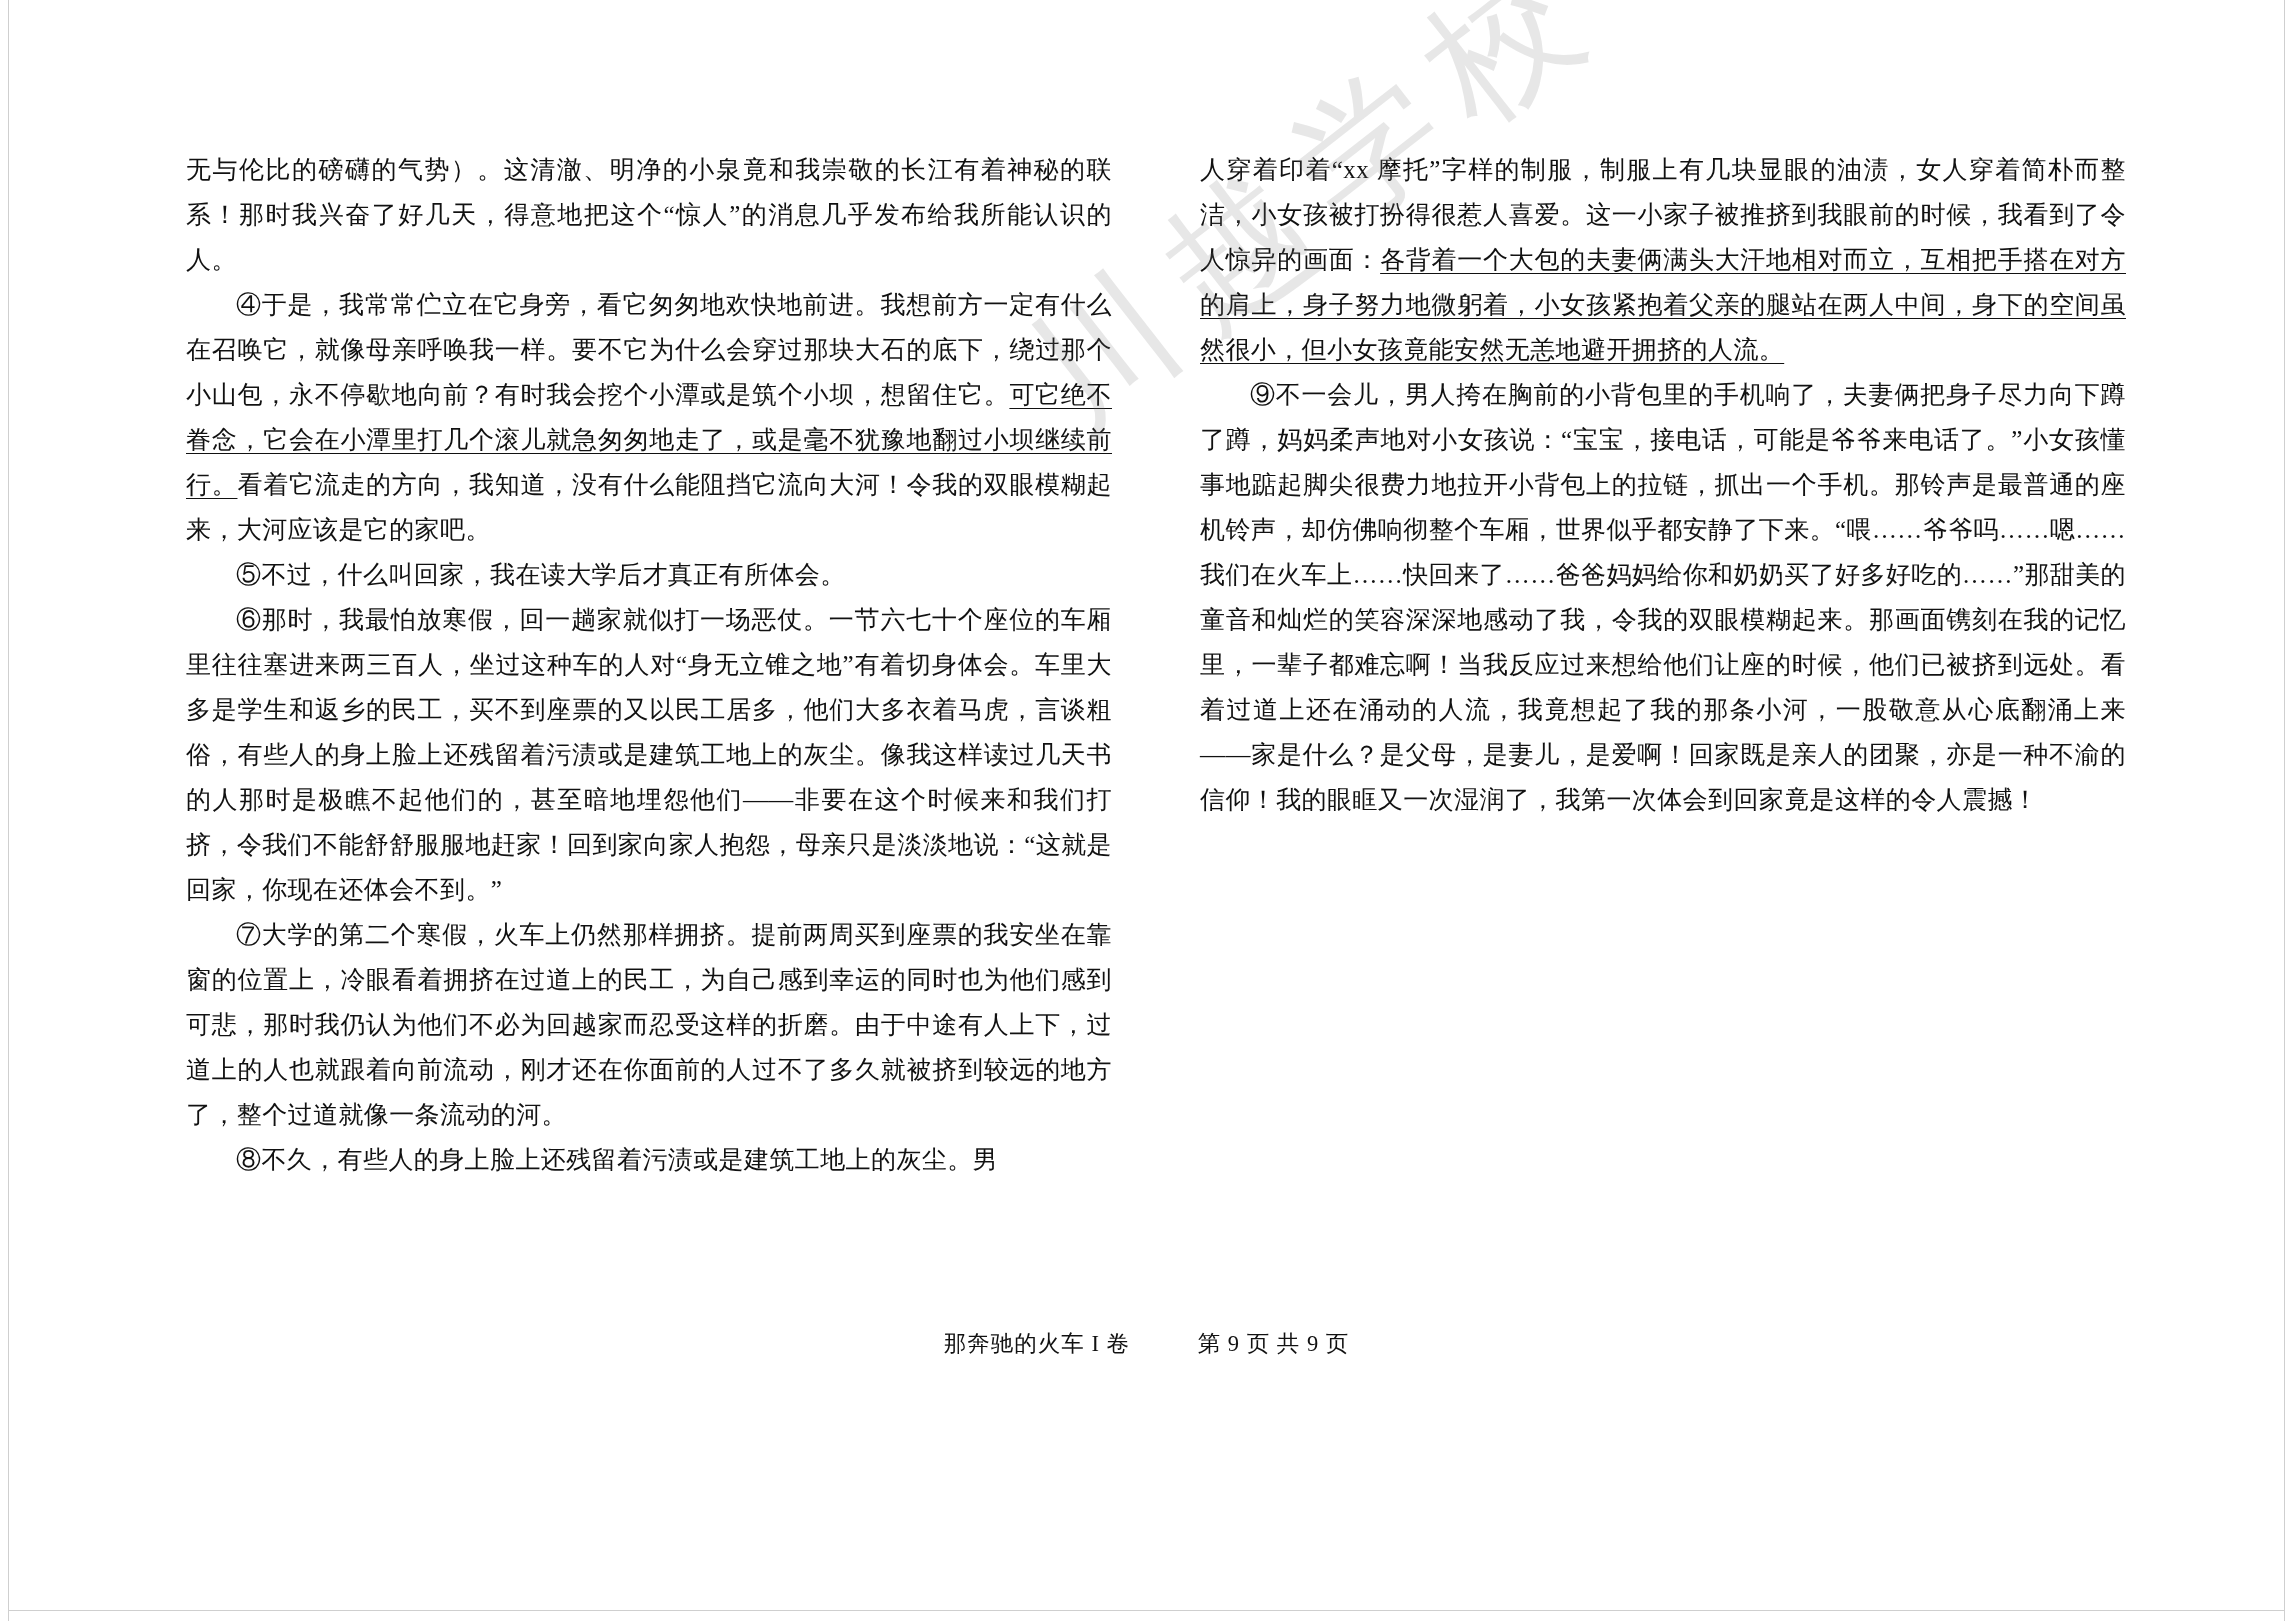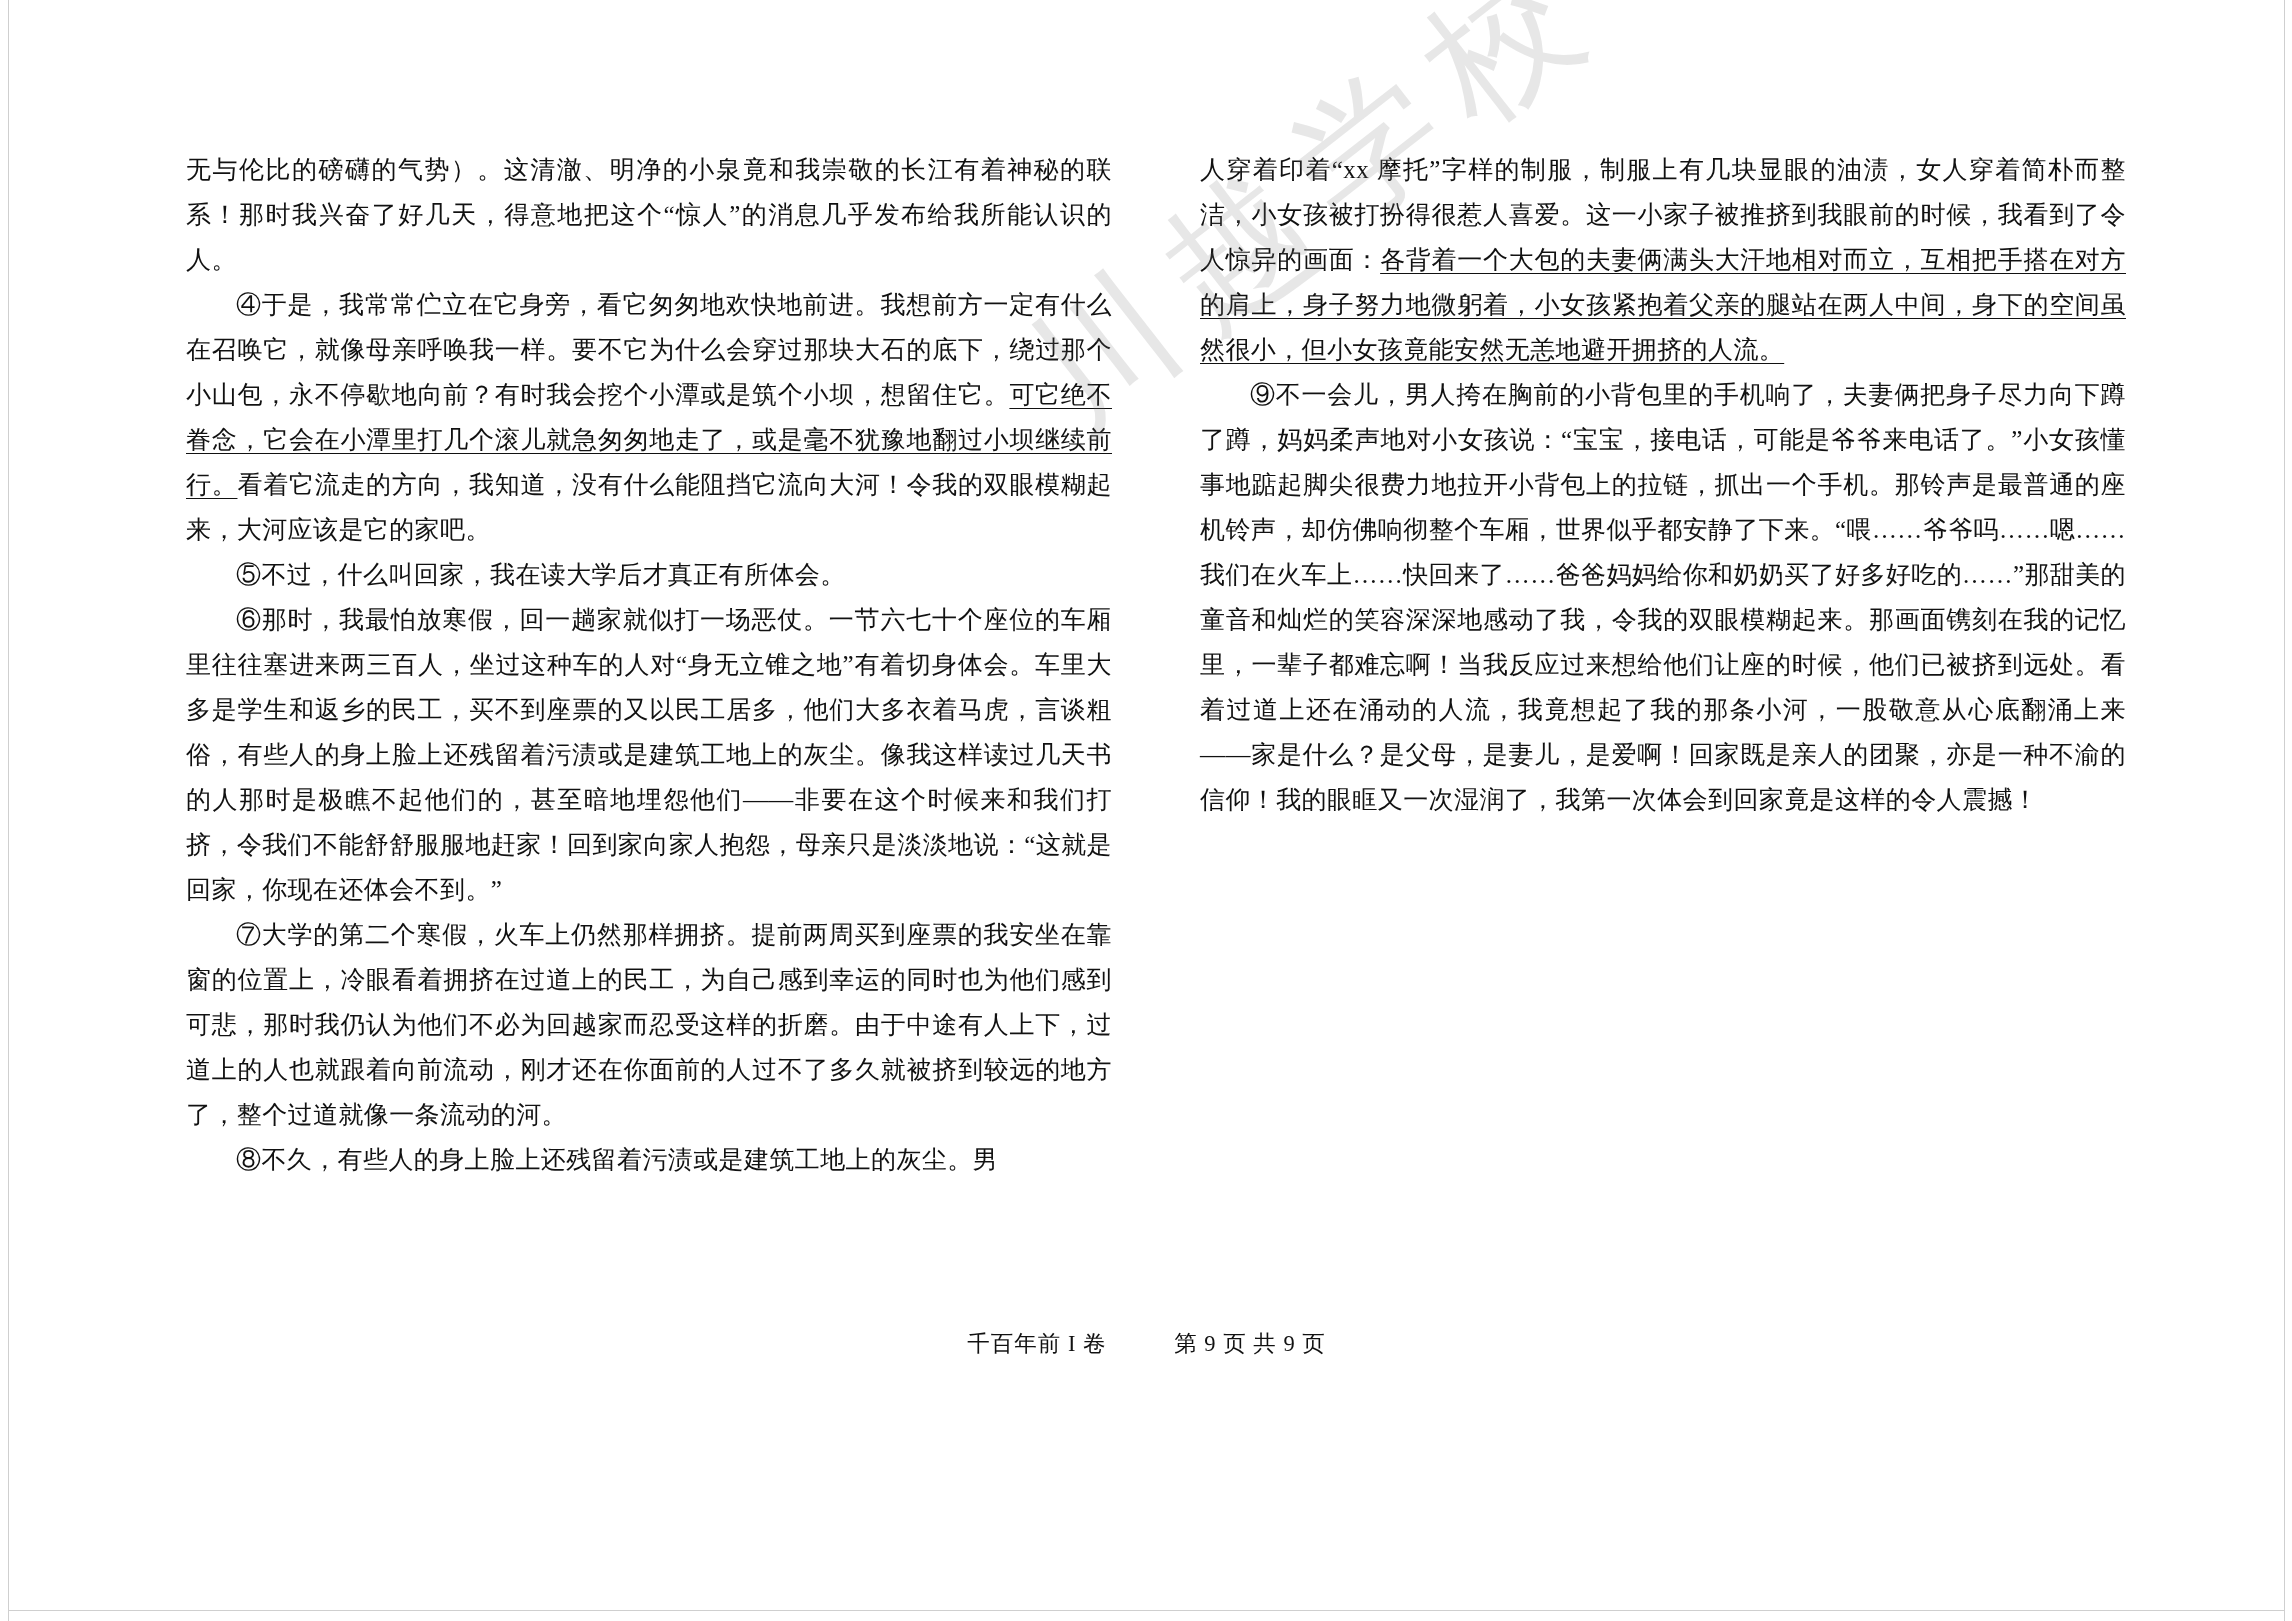--- a/index.html
+++ b/index.html
@@ -129,19 +129,19 @@
       <p class="" id="p-right-1-el"><span>人穿着印着“xx 摩托”字样的制服，制服上有几块显眼的油渍，女人穿着简朴而整洁，小女孩被打扮得很惹人喜爱。这一小家子被推挤到我眼前的时候，我看到了令人惊异的画面：</span><span class="u">各背着一个大包的夫妻俩满头大汗地相对而立，互相把手搭在对方的肩上，身子努力地微躬着，小女孩紧抱着父亲的腿站在两人中间，身下的空间虽然很小，但小女孩竟能安然无恙地避开拥挤的人流。</span></p>
       <p class="indent" id="p-right-2-el"><span>⑨不一会儿，男人挎在胸前的小背包里的手机响了，夫妻俩把身子尽力向下蹲了蹲，妈妈柔声地对小女孩说：“宝宝，接电话，可能是爷爷来电话了。”小女孩懂事地踮起脚尖很费力地拉开小背包上的拉链，抓出一个手机。那铃声是最普通的座机铃声，却仿佛响彻整个车厢，世界似乎都安静了下来。“喂……爷爷吗……嗯……我们在火车上……快回来了……爸爸妈妈给你和奶奶买了好多好吃的……”那甜美的童音和灿烂的笑容深深地感动了我，令我的双眼模糊起来。那画面镌刻在我的记忆里，一辈子都难忘啊！当我反应过来想给他们让座的时候，他们已被挤到远处。看着过道上还在涌动的人流，我竟想起了我的那条小河，一股敬意从心底翻涌上来——家是什么？是父母，是妻儿，是爱啊！回家既是亲人的团聚，亦是一种不渝的信仰！我的眼眶又一次湿润了，我第一次体会到回家竟是这样的令人震撼！</span></p>
     </div>
 
   </div>
 
   <div class="watermark">川越学校</div>
 
   <div class="footer">
     <span class="footer-inner">
-      <span class="left-label">千百年前 I 卷</span>
+      <span class="left-label">那奔驰的火车 I 卷</span>
       <span class="page-label">第 9 页 共 9 页</span>
     </span>
   </div>
 
 </div>
 
 
 </body></html>

